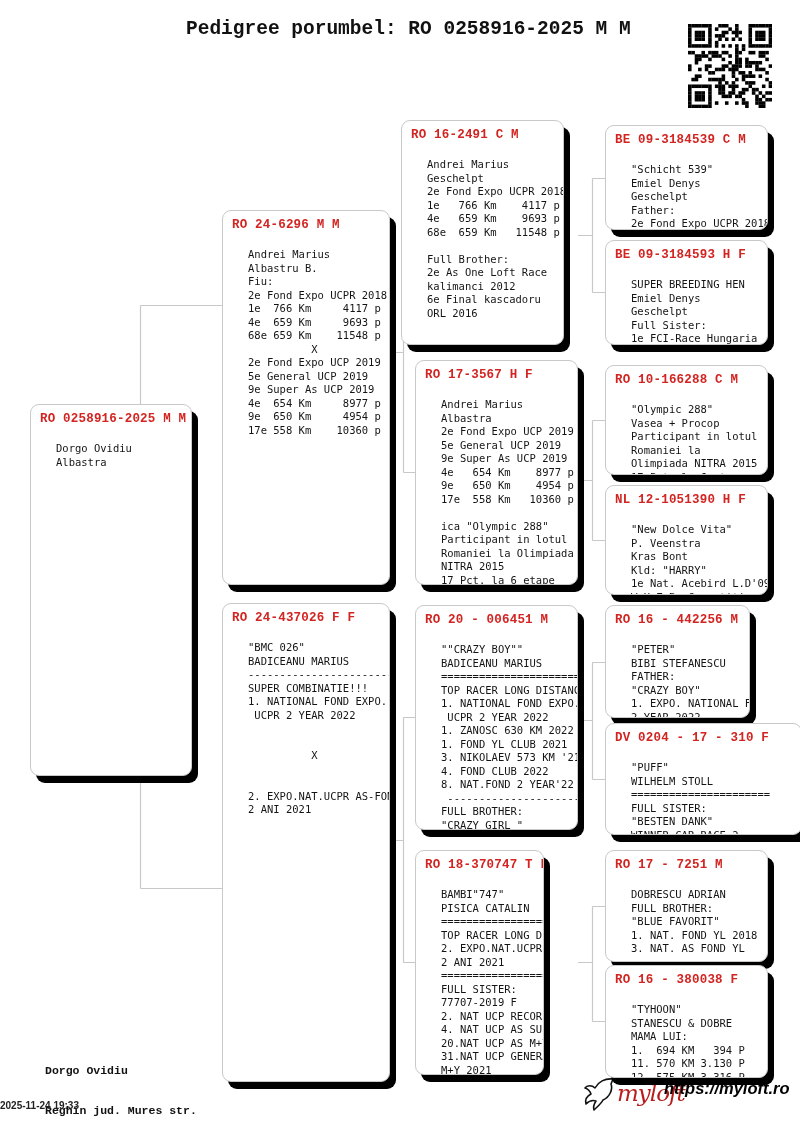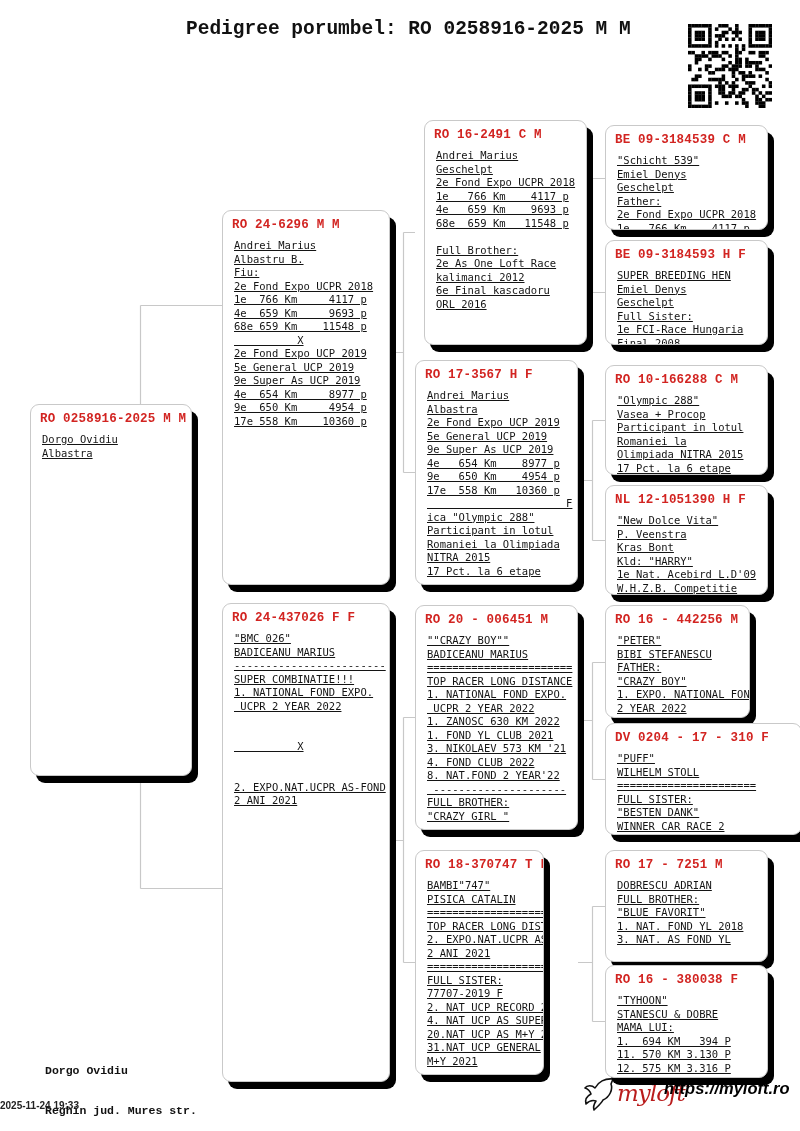--- a/index.html
+++ b/index.html
@@ -5,21 +5,21 @@
   html,body{margin:0;padding:0;background:#fff;}
   #page{position:relative;width:800px;height:1131px;background:#fff;overflow:hidden;
         font-family:"DejaVu Sans Mono",monospace;}
   .title{position:absolute;left:186px;top:18px;
          font:bold 19.5px "Liberation Mono",monospace;color:#111;white-space:pre;}
   #connectors{position:absolute;left:0;top:0;z-index:0;}
   .box{position:absolute;z-index:1;background:#fff;border:1px solid #c9c9c9;border-radius:9px;
        box-shadow:6px 7px 0 0 #000;padding:6px 3px 4px 9px;overflow:hidden;box-sizing:border-box;}
   .ring{margin:1px 0 7px 0;font:bold 12.5px "Liberation Mono",monospace;
         color:#d22421;white-space:pre;letter-spacing:.2px;}
-  .info{margin:2px;font:10.5px/13.5px "DejaVu Sans Mono",monospace;color:#141414;white-space:pre;text-decoration:underline;}
+  .info{margin:16px;font:10.5px/13.5px "DejaVu Sans Mono",monospace;color:#141414;white-space:pre;}
   .qr{position:absolute;left:688px;top:24px;width:84px;height:84px;z-index:1;}
   .qr rect{fill:#000;}
   .breeder{position:absolute;left:45px;top:1037px;
            font:bold 11.5px/13.4px "Liberation Mono",monospace;color:#111;white-space:pre;}
   .dove{position:absolute;left:583px;top:1076px;width:32px;height:36px;}
   .logo-text{position:absolute;left:617px;top:1080px;
              font:italic 23px "DejaVu Serif",serif;color:#b91c1c;letter-spacing:-1px;}
   .logo-mark{font-size:10px;vertical-align:10px;letter-spacing:0;}
   .site-url{position:absolute;left:664px;top:1079px;
             font:italic bold 16.5px "Liberation Sans",sans-serif;color:#000;text-decoration:none;}
@@ -356,21 +356,21 @@
  UCPR 2 YEAR 2022
 
 
           X
 
 
 2. EXPO.NAT.UCPR AS-FOND
 2 ANI 2021</pre>
   </div>
 
-  <div class="box" style="left:424px;top:120px;width:163px;height:225px">
+  <div class="box" style="left:401px;top:120px;width:163px;height:225px">
     <div class="ring">RO 16-2491 C M</div>
     <pre class="info">Andrei Marius
 Geschelpt
 2e Fond Expo UCPR 2018
 1e   766 Km    4117 p
 4e   659 Km    9693 p
 68e  659 Km   11548 p
 
 Full Brother:
 2e As One Loft Race

